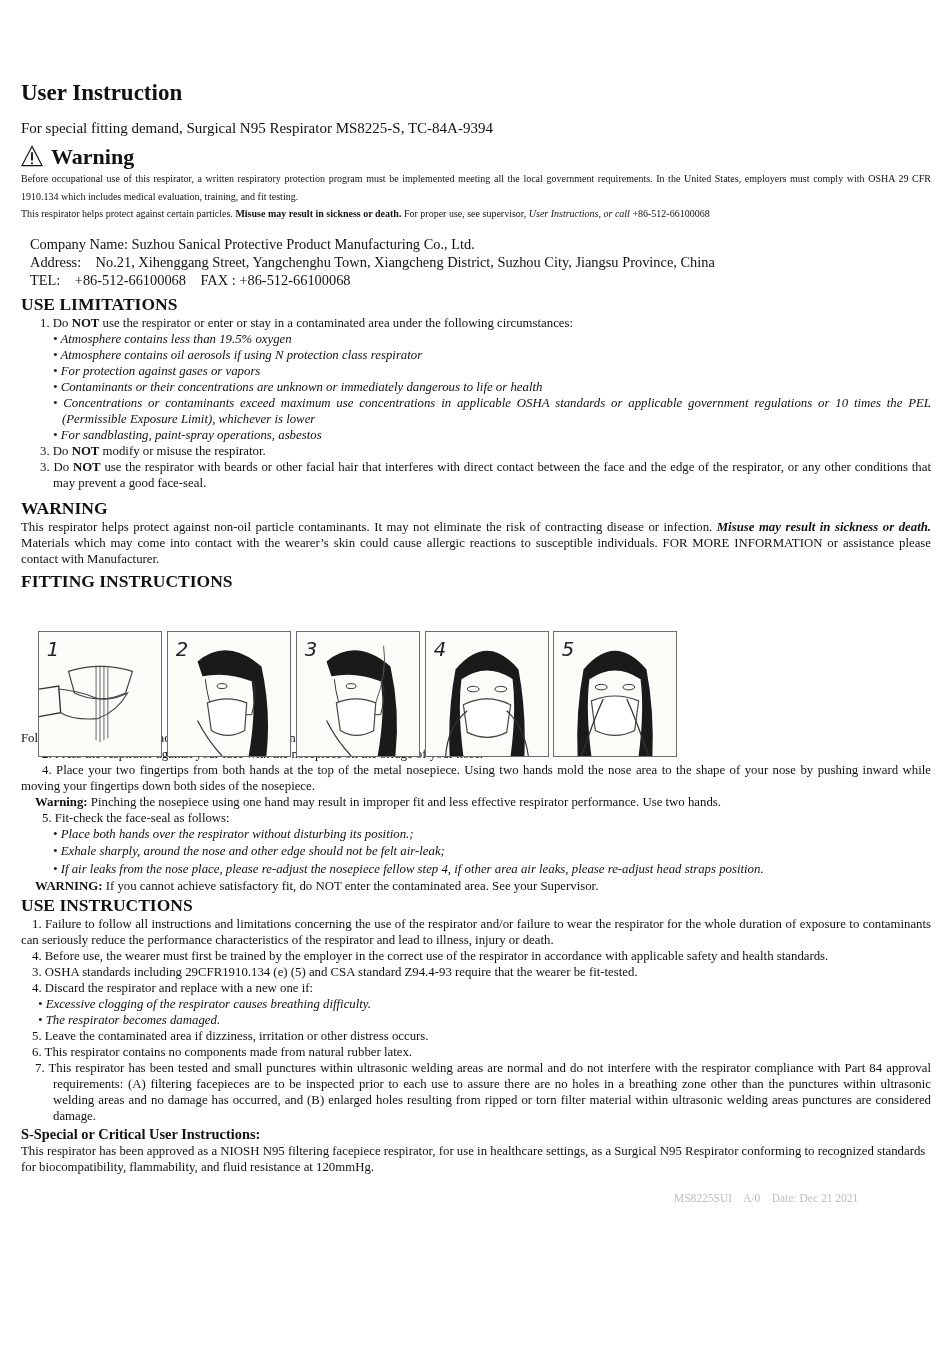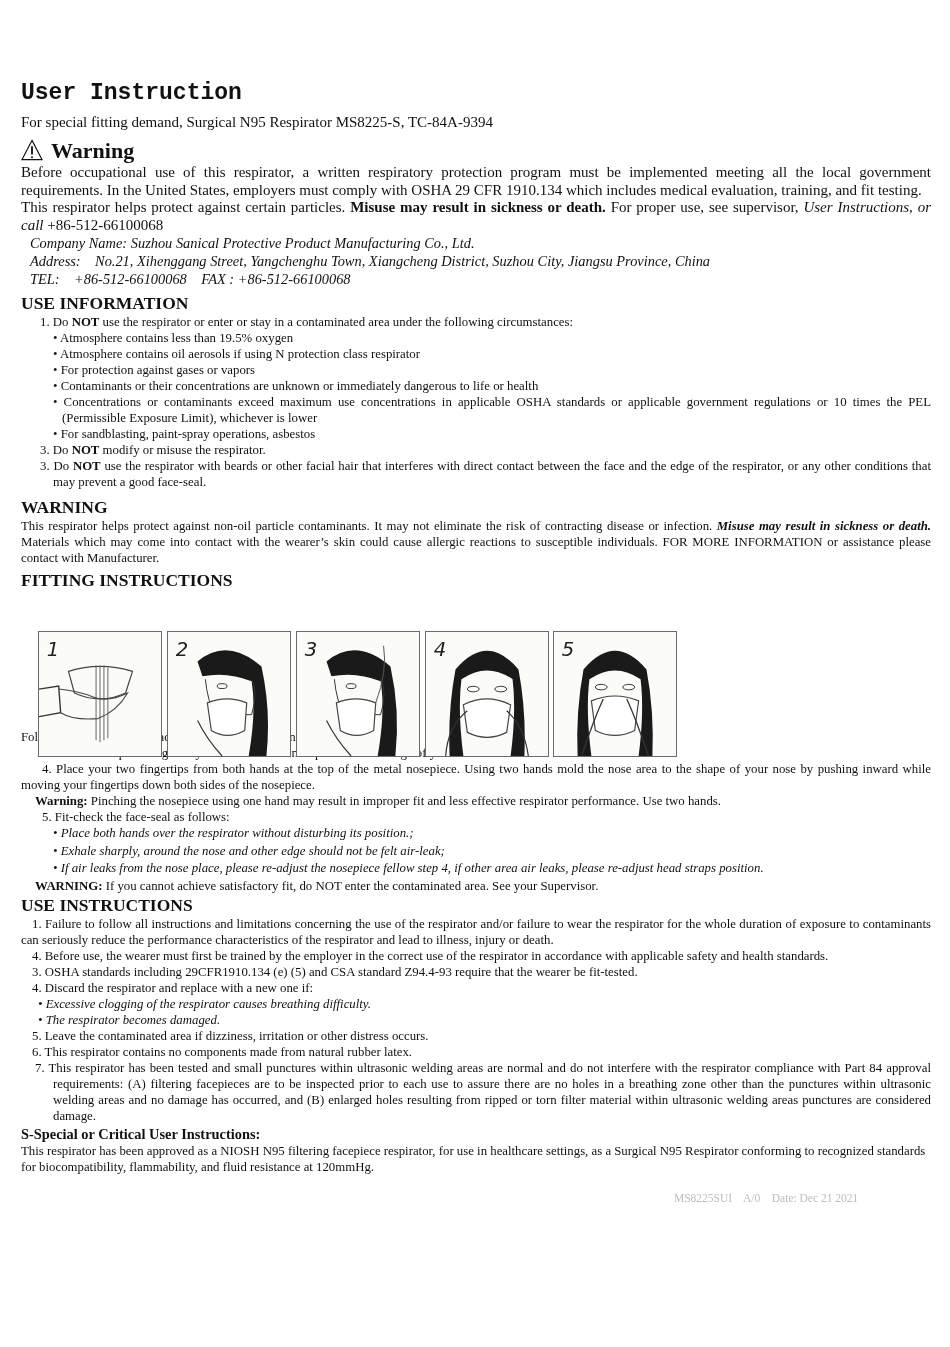--- a/index.html
+++ b/index.html
@@ -4,34 +4,34 @@
 <style>
   * { box-sizing: border-box; margin: 0; padding: 0; }
   html, body { width: 950px; height: 1347px; background: #ffffff; }
   body {
     font-family: "Liberation Serif", "DejaVu Serif", serif;
     color: #111111;
     position: relative;
     overflow: hidden;
   }
   .page { position: absolute; left: 21px; top: 80px; width: 910px; }
-  .doc-title { font-size: 23px; font-weight: bold; line-height: 26px; margin-bottom: 7px; font-family: Liberation Mono, monospace; }
+  .doc-title { font-size: 23px; font-weight: bold; line-height: 26px; margin-bottom: 13px; }
   .subtitle { font-size: 15px; line-height: 18px; }
   .warn-head { display: flex; align-items: flex-end; height: 30px; margin-top: 3px; }
   .warn-head svg { width: 22px; height: 22px; margin-right: 8px; margin-bottom: 3px; }
   .warn-head .label { font-size: 22px; font-weight: bold; line-height: 26px; }
-  p.body { font-size: 15px; line-height: 17.5px; text-align: justify; }
-  .company { padding-left: 9px; font-size: 14.4px; line-height: 18px; font-style: italic; }
+  p.body { font-size: 10px; line-height: 17.5px; text-align: justify; }
+  .company { margin-top: 12px; padding-left: 9px; font-size: 14.4px; line-height: 18px; }
   .company .row { white-space: pre; }
   h2.sec { font-size: 17.5px; font-weight: bold; line-height: 22px; margin-top: 4px; }
   .list { font-size: 12.8px; line-height: 16px; }
   .list .li { position: relative; }
   .l1 { padding-left: 32px; text-indent: -13px; }
   .l1-hang { padding-left: 32px; text-indent: -13px; text-align: justify; }
-  .bul { padding-left: 41px; text-indent: -9px; text-align: justify; }
+  .bul { padding-left: 41px; text-indent: -9px; font-style: italic; text-align: justify; }
   .fi-row { padding-left: 21px; }
   .fi-cont { text-align: justify; text-indent: 21px; }
   .fi-warn { padding-left: 14px; }
   .fi-bul { padding-left: 41px; text-indent: -9px; font-style: italic; line-height: 17.5px; }
   .fi-warn2 { padding-left: 14px; }
   .ui-p { text-indent: 11px; text-align: justify; }
   .ui-row { padding-left: 11px; }
   .ui-hang { padding-left: 32px; text-indent: -18px; text-align: justify; }
   .ui-bul { padding-left: 26px; text-indent: -9px; font-style: italic; }
   .s-head { font-size: 14.4px; font-weight: bold; line-height: 18px; margin-top: 1px; }
@@ -67,21 +67,21 @@
 
   <p class="body">Before occupational use of this respirator, a written respiratory protection program must be implemented meeting all the local government requirements. In the United States, employers must comply with OSHA 29 CFR 1910.134 which includes medical evaluation, training, and fit testing.</p>
   <p class="body"><span>This respirator helps protect against certain particles. </span><b>Misuse may result in sickness or death.</b><span> For proper use, see supervisor, </span><i>User Instructions, or call</i><span> +86-512-66100068</span></p>
 
   <div class="company">
     <div class="row"><span>Company Name: </span><span>Suzhou Sanical Protective Product Manufacturing Co., Ltd.</span></div>
     <div class="row"><span>Address:    </span><span>No.21, Xihenggang Street, Yangchenghu Town, Xiangcheng District, Suzhou City, Jiangsu Province, China</span></div>
     <div class="row"><span>TEL:    </span><span>+86-512-66100068</span><span>    FAX : </span><span>+86-512-66100068</span></div>
   </div>
 
-  <h2 class="sec">USE INFORMATION</h2>
+  <h2 class="sec">USE LIMITATIONS</h2>
   <div class="list">
     <div class="li l1"><span>1. Do </span><b>NOT</b><span> use the respirator or enter or stay in a contaminated area under the following circumstances:</span></div>
     <div class="li bul">• <span>Atmosphere contains less than 19.5% oxygen</span></div>
     <div class="li bul">• <span>Atmosphere contains oil aerosols if using N protection class respirator</span></div>
     <div class="li bul">• <span>For protection against gases or vapors</span></div>
     <div class="li bul">• <span>Contaminants or their concentrations are unknown or immediately dangerous to life or health</span></div>
     <div class="li bul">• <span>Concentrations or contaminants exceed maximum use concentrations in applicable OSHA standards or applicable government regulations or 10 times the PEL (Permissible Exposure Limit), whichever is lower</span></div>
     <div class="li bul">• <span>For sandblasting, paint-spray operations, asbestos</span></div>
     <div class="li l1"><span>3. Do </span><b>NOT</b><span> modify or misuse the respirator.</span></div>
     <div class="li l1-hang"><span>3. Do </span><b>NOT</b><span> use the respirator with beards or other facial hair that interferes with direct contact between the face and the edge of the respirator, or any other conditions that may prevent a good face-seal.</span></div>

